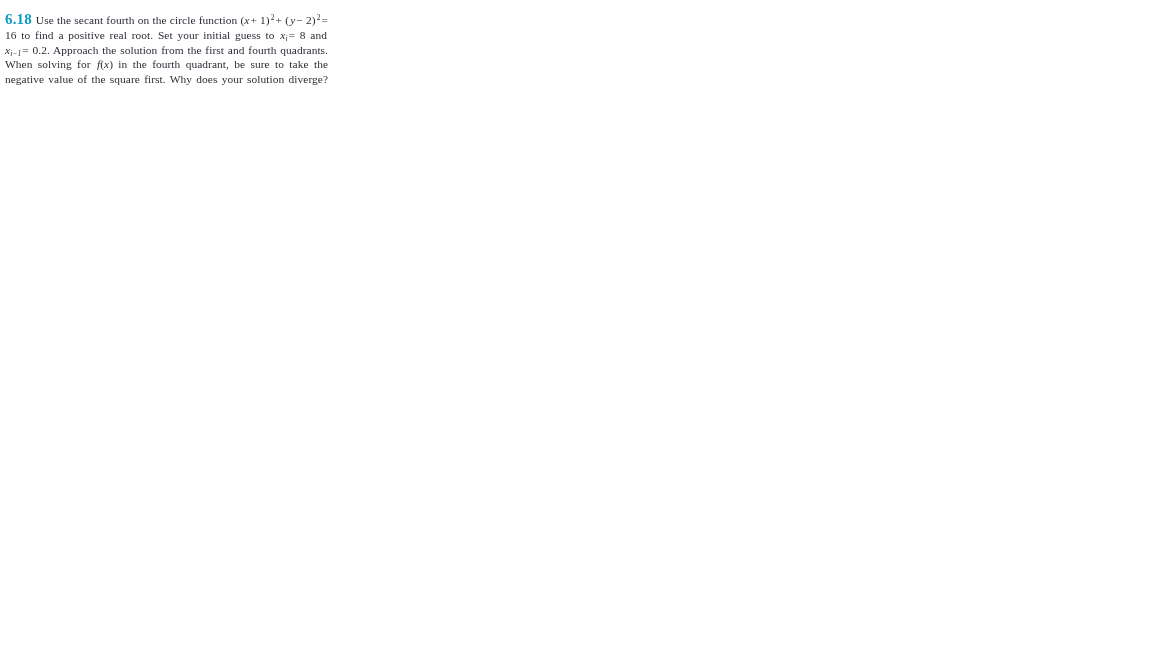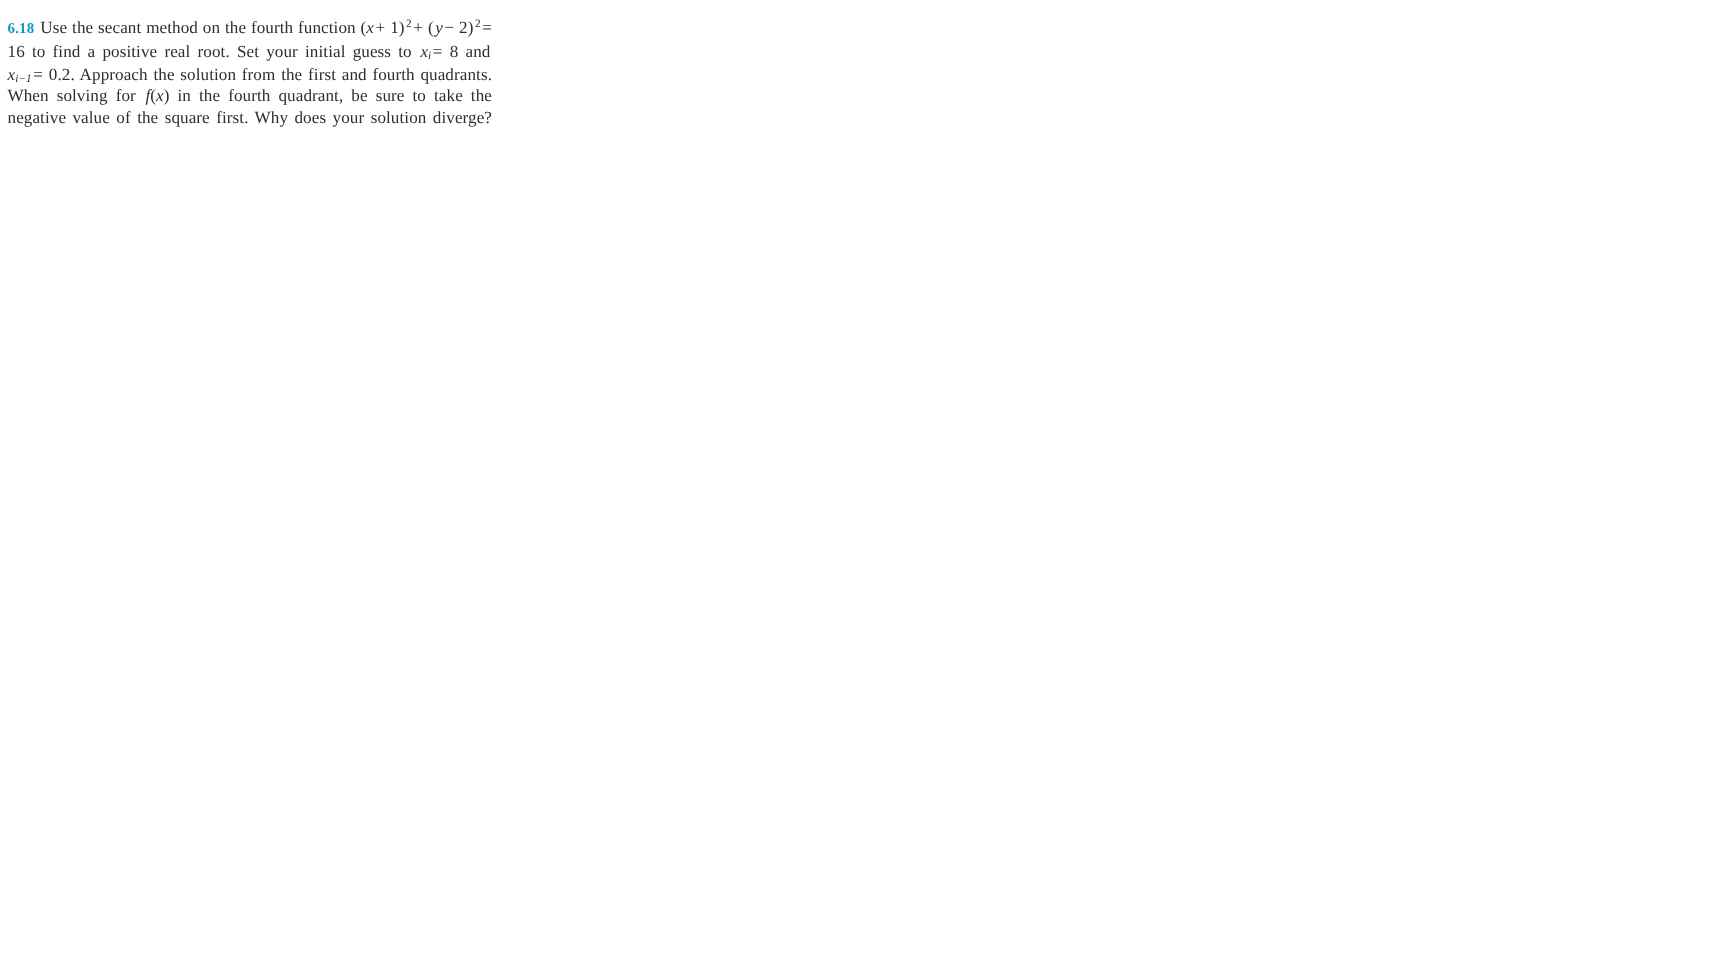--- a/index.html
+++ b/index.html
@@ -33,21 +33,21 @@
     color: #2c2c36;
     font-size: 11.4px;
     line-height: 14.65px;
     letter-spacing: 0.005em;
     word-spacing: 0.02em;
   }
 
   .ex-number {
     color: #0e9bc3;
     font-weight: bold;
-    font-size: 10px;
+    font-size: 15px;
     letter-spacing: 0.01em;
   }
 
   .num-gap {
     display: inline-block;
     width: 4px;
   }
 
   .mvar {
     font-style: italic;
@@ -79,19 +79,19 @@
     display: inline-block;
     width: 100%;
   }
 </style>
 </head>
 <body style="background: rgb(255, 255, 255);">
 
 <div id="page">
 
   <p class="exercise-block">
-    <span class="ex-number">6.18</span><span class="num-gap"></span><span>Use the secant method on the fourth function (</span><span class="mvar">x</span><span class="op">+ 1)</span><sup class="exp">2</sup><span class="op">+ (</span><span class="mvar">y</span><span class="op">− 2)</span><sup class="exp">2</sup><span class="op">= 16 to find a positive real root. Set your initial guess to</span>
+    <span class="ex-number">6.18</span><span class="num-gap"></span><span>Use the secant fourth on the circle function (</span><span class="mvar">x</span><span class="op">+ 1)</span><sup class="exp">2</sup><span class="op">+ (</span><span class="mvar">y</span><span class="op">− 2)</span><sup class="exp">2</sup><span class="op">= 16 to find a positive real root. Set your initial guess to</span>
     <span class="mvar">x</span><sub class="idx">i</sub><span class="op">= 8 and</span>
     <span class="mvar">x</span><sub class="idx">i−1</sub><span class="op">= 0.2. Approach the solution from the first and fourth quadrants. When solving for</span>
     <span class="mvar">f</span><span>(</span><span class="mvar">x</span><span>) in the fourth quadrant, be sure to take the negative value of the square first. Why does your solution diverge?</span>
   </p>
 
 </div>
 
 </body></html>

